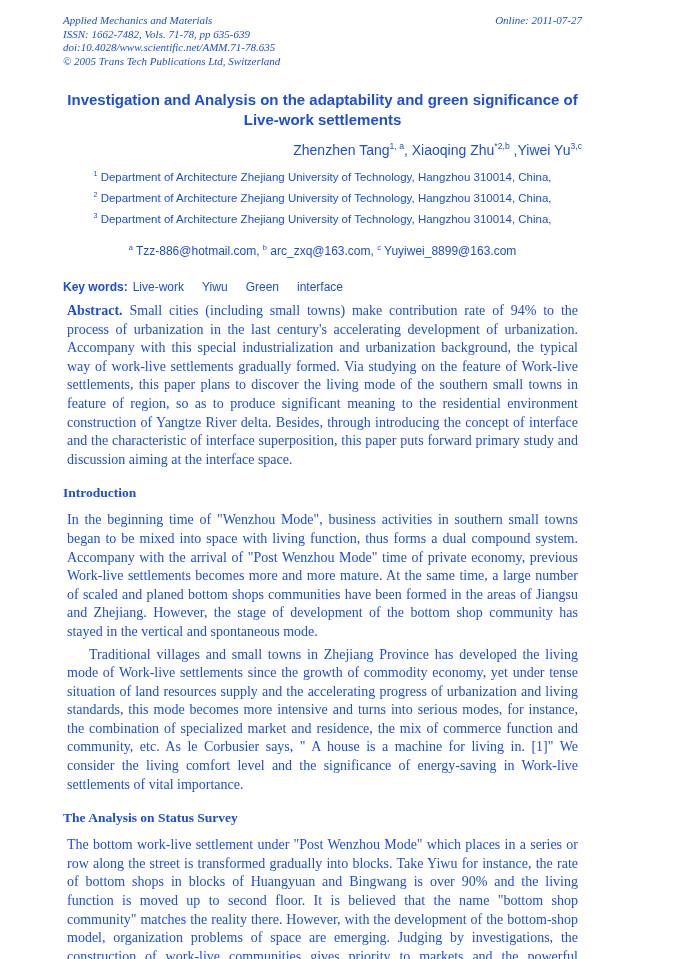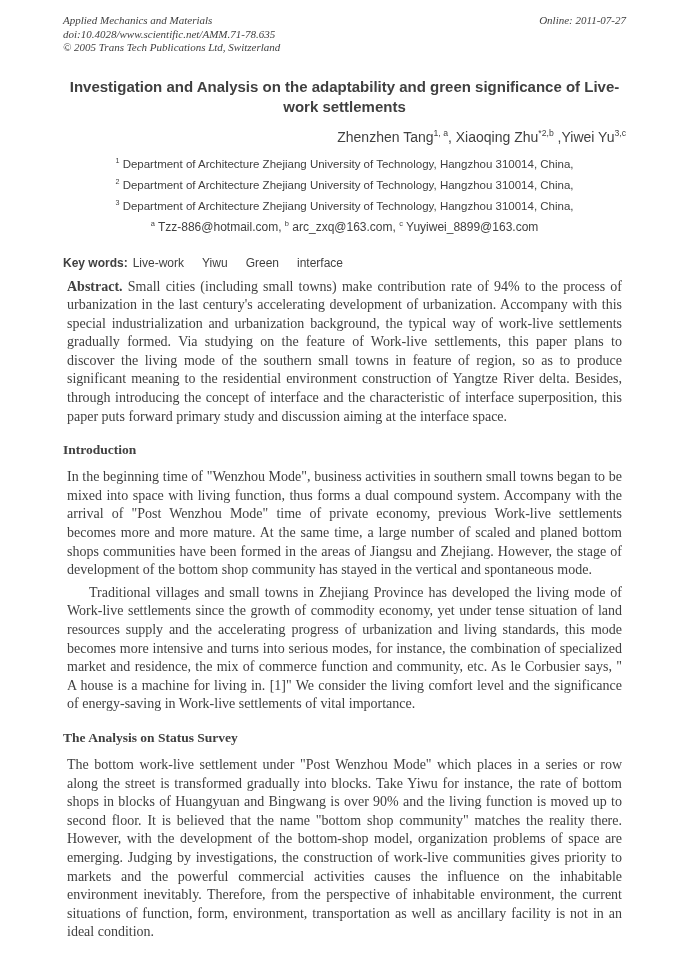--- a/index.html
+++ b/index.html
@@ -1,23 +1,23 @@
 <!DOCTYPE html>
 <html><head>
 <meta charset="utf-8">
 <style>
   html, body { margin: 0; padding: 0; background: #ffffff; }
   .page {
     position: relative;
     width: 678px;
     height: 959px;
     box-sizing: border-box;
-    padding: 14px 52px 0 63px;
+    padding: 14px 96px 0 63px;
     background: #ffffff;
-    color: #404040;
+    color: #1d4ed8;
     font-family: "Liberation Serif", serif;
     overflow: hidden;
   }
   
   .hdr {
     display: flex;
     justify-content: space-between;
     align-items: flex-start;
     font-style: italic;
     font-size: 11px;
@@ -48,21 +48,21 @@
     font-size: 11.5px;
     line-height: 21px;
     text-align: center;
     margin-top: 9px;
   }
   .emails {
     font-family: "Liberation Sans", sans-serif;
     font-size: 12px;
     line-height: 21px;
     text-align: center;
-    margin-top: 0;
+    margin-top: 11px;
   }
   sup { font-size: 0.62em; line-height: 0; }
 
   
   .kw {
     margin-top: 16px;
     font-family: "Liberation Sans", sans-serif;
     font-size: 12px;
     line-height: 18px;
   }
@@ -88,20 +88,21 @@
   }
 </style>
 </head>
 <body>
 
 <div class="page">
 
   <div class="hdr">
     <div class="hdr-left">
       <div>Applied Mechanics and Materials</div>
+      <div>ISSN: 1662-7482, Vols. 71-78, pp 635-639</div>
       <div>doi:10.4028/www.scientific.net/AMM.71-78.635</div>
       <div>© 2005 Trans Tech Publications Ltd, Switzerland</div>
     </div>
     <div class="hdr-right">Online: 2011-07-27</div>
   </div>
 
   <div class="title">Investigation and Analysis on the adaptability and green significance of Live-work settlements</div>
 
   <div class="authors"><span>Zhenzhen Tang</span><sup>1, a</sup><span>, Xiaoqing Zhu</span><sup>*2,b</sup><span> ,Yiwei Yu</span><sup>3,c</sup></div>
 

